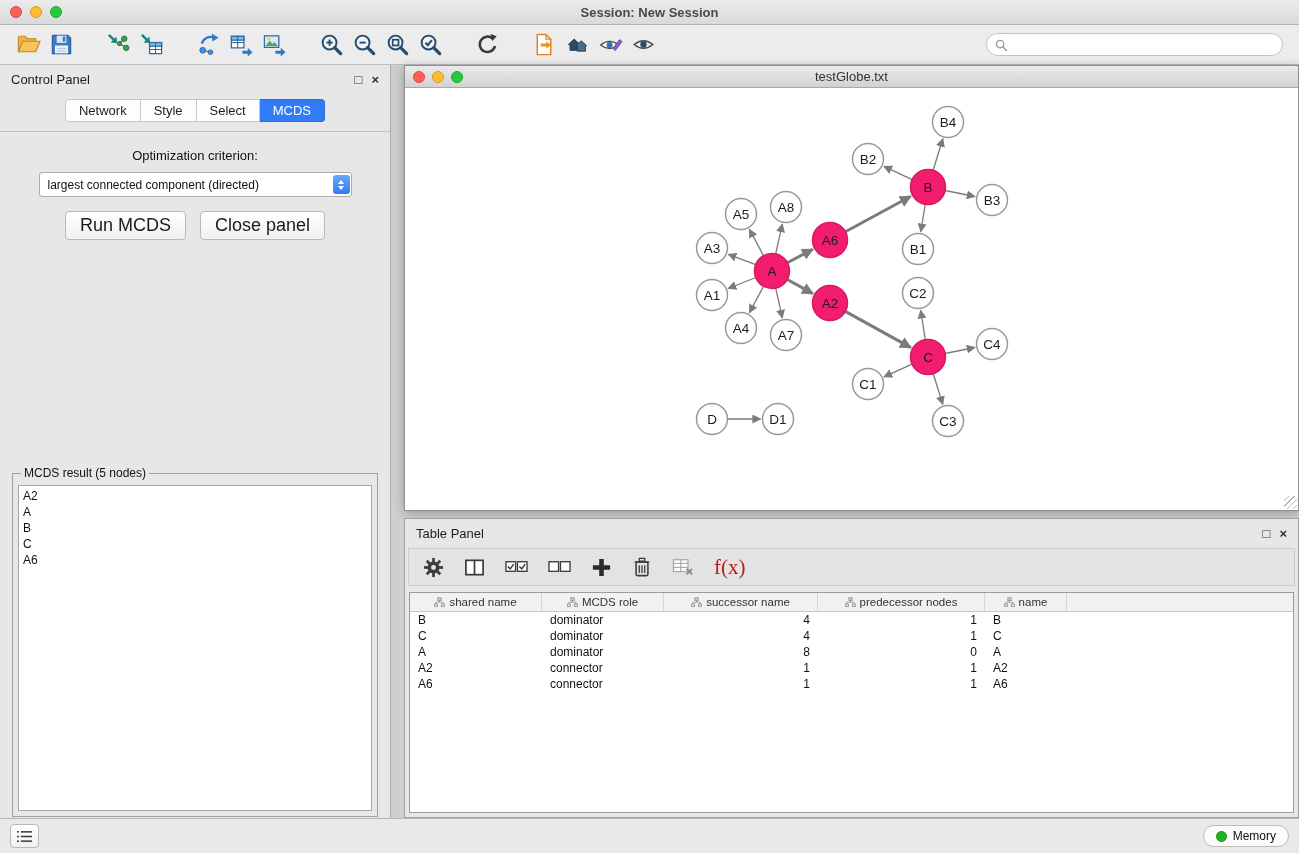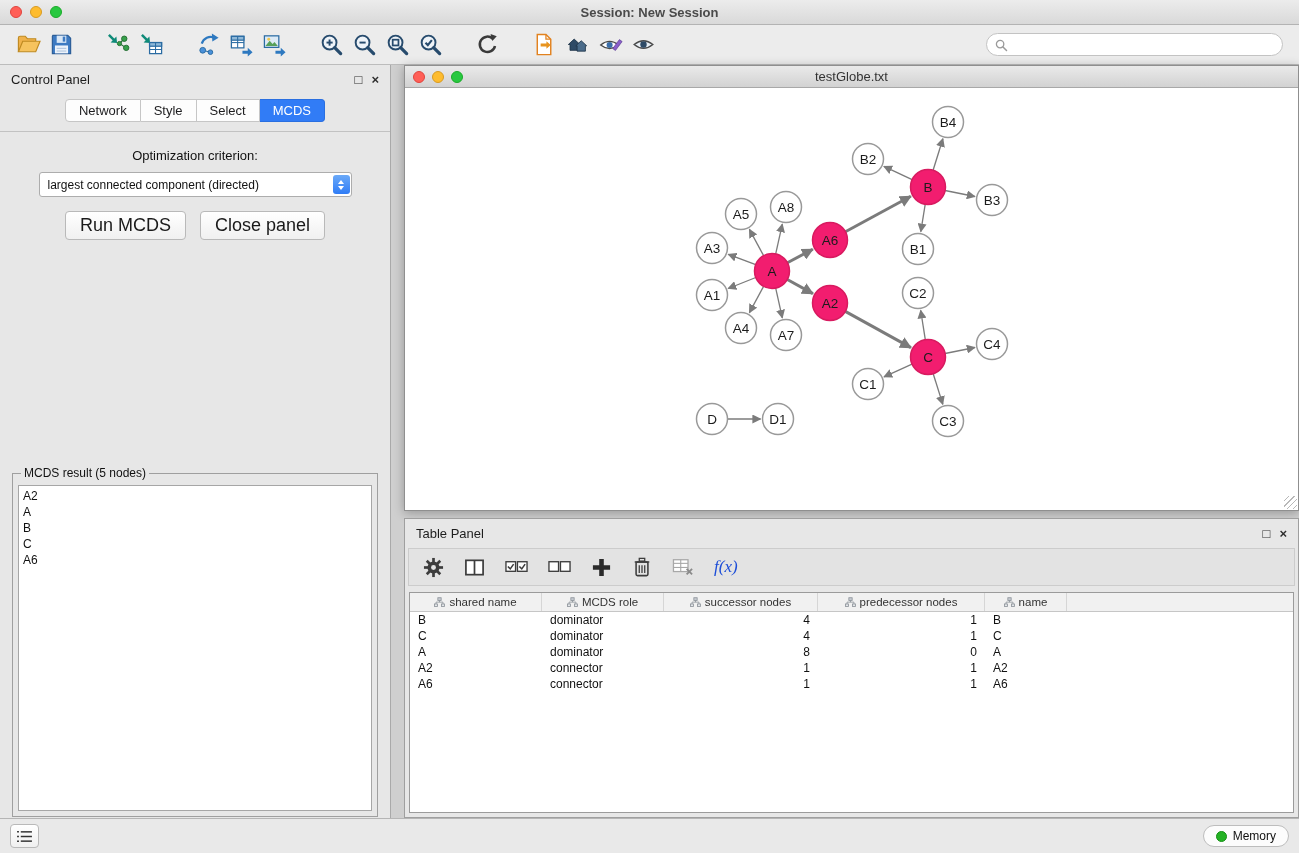--- a/index.html
+++ b/index.html
@@ -62,21 +62,21 @@
   .net-lights { position:absolute; left:8px; top:5px; display:flex; gap:7px; }
   .net-canvas { flex:1; position:relative; background:#fff; overflow:hidden;border-radius:8px; }
   .net-canvas svg { position:absolute; left:0; top:0; }
   .resize-grip { position:absolute; right:1px; bottom:1px; width:13px; height:13px;
     background:repeating-linear-gradient(135deg, transparent 0 3px, #b8b8b8 3px 4px); }
 
   
   .table-panel { position:absolute; left:13px; top:453px; right:0; bottom:0; background:#e7e7e7; border:1px solid #9f9f9f; display:flex; flex-direction:column; }
   .tp-toolbar { margin:1px 3px 4px 3px; height:38px; flex:0 0 38px; background:#e3e3e3; border:1px solid #cccccc; display:flex; align-items:center; gap:20px; padding:0 14px; }
   .tp-tool { display:flex; align-items:center; justify-content:center; background:none; border:none; }
-  .fx { font-family:"Liberation Serif", serif; font-style:italic; font-size:17px; color:#1d4ed8; }
+  .fx { font-family:"Liberation Serif", serif; font-size:21px; color:#b91c1c; }
   .tp-table { flex:1; margin:2px 4px 4px 4px; background:#fff; border:1px solid #9b9b9b; overflow:hidden; display:flex; flex-direction:column; }
   .t-head { display:flex; height:19px; flex:0 0 19px; background:#f1f1f1; border-bottom:1px solid #c6c6c6; }
   .th { display:flex; align-items:center; justify-content:center; gap:4px; font-size:11.5px; color:#333; border-right:1px solid #d6d6d6; overflow:hidden; height:100%; }
   .th.filler { flex:1; border-right:none; }
   .t-row { display:flex; height:16px; align-items:center; }
   .td { font-size:12px; color:#111; padding:0 8px; overflow:hidden; white-space:nowrap; }
   .td.right { text-align:right; }
   .tp-tabs { height:34px; flex:0 0 34px; display:flex; align-items:center; justify-content:center; }
 
   
@@ -500,21 +500,21 @@
                 </svg>
                 <span>MCDS role</span>
               </div>
               <div class="th" style="width: 154px;">
                 <svg viewBox="0 0 12 12" width="11" height="11">
                   <rect x="4.2" y="0.8" width="3.6" height="3" fill="#c6cbd1" stroke="#8d939a" stroke-width="0.9"></rect>
                   <path d="M6 3.8 L6 5.6 M2.2 5.6 L9.8 5.6 M2.2 5.6 L2.2 7.6 M9.8 5.6 L9.8 7.6" fill="none" stroke="#8d939a" stroke-width="0.9"></path>
                   <rect x="0.6" y="7.6" width="3.2" height="2.8" fill="#e3e6e9" stroke="#8d939a" stroke-width="0.9"></rect>
                   <rect x="8.2" y="7.6" width="3.2" height="2.8" fill="#e3e6e9" stroke="#8d939a" stroke-width="0.9"></rect>
                 </svg>
-                <span>successor nodes</span>
+                <span>successor name</span>
               </div>
               <div class="th" style="width: 167px;">
                 <svg viewBox="0 0 12 12" width="11" height="11">
                   <rect x="4.2" y="0.8" width="3.6" height="3" fill="#c6cbd1" stroke="#8d939a" stroke-width="0.9"></rect>
                   <path d="M6 3.8 L6 5.6 M2.2 5.6 L9.8 5.6 M2.2 5.6 L2.2 7.6 M9.8 5.6 L9.8 7.6" fill="none" stroke="#8d939a" stroke-width="0.9"></path>
                   <rect x="0.6" y="7.6" width="3.2" height="2.8" fill="#e3e6e9" stroke="#8d939a" stroke-width="0.9"></rect>
                   <rect x="8.2" y="7.6" width="3.2" height="2.8" fill="#e3e6e9" stroke="#8d939a" stroke-width="0.9"></rect>
                 </svg>
                 <span>predecessor nodes</span>
               </div>

